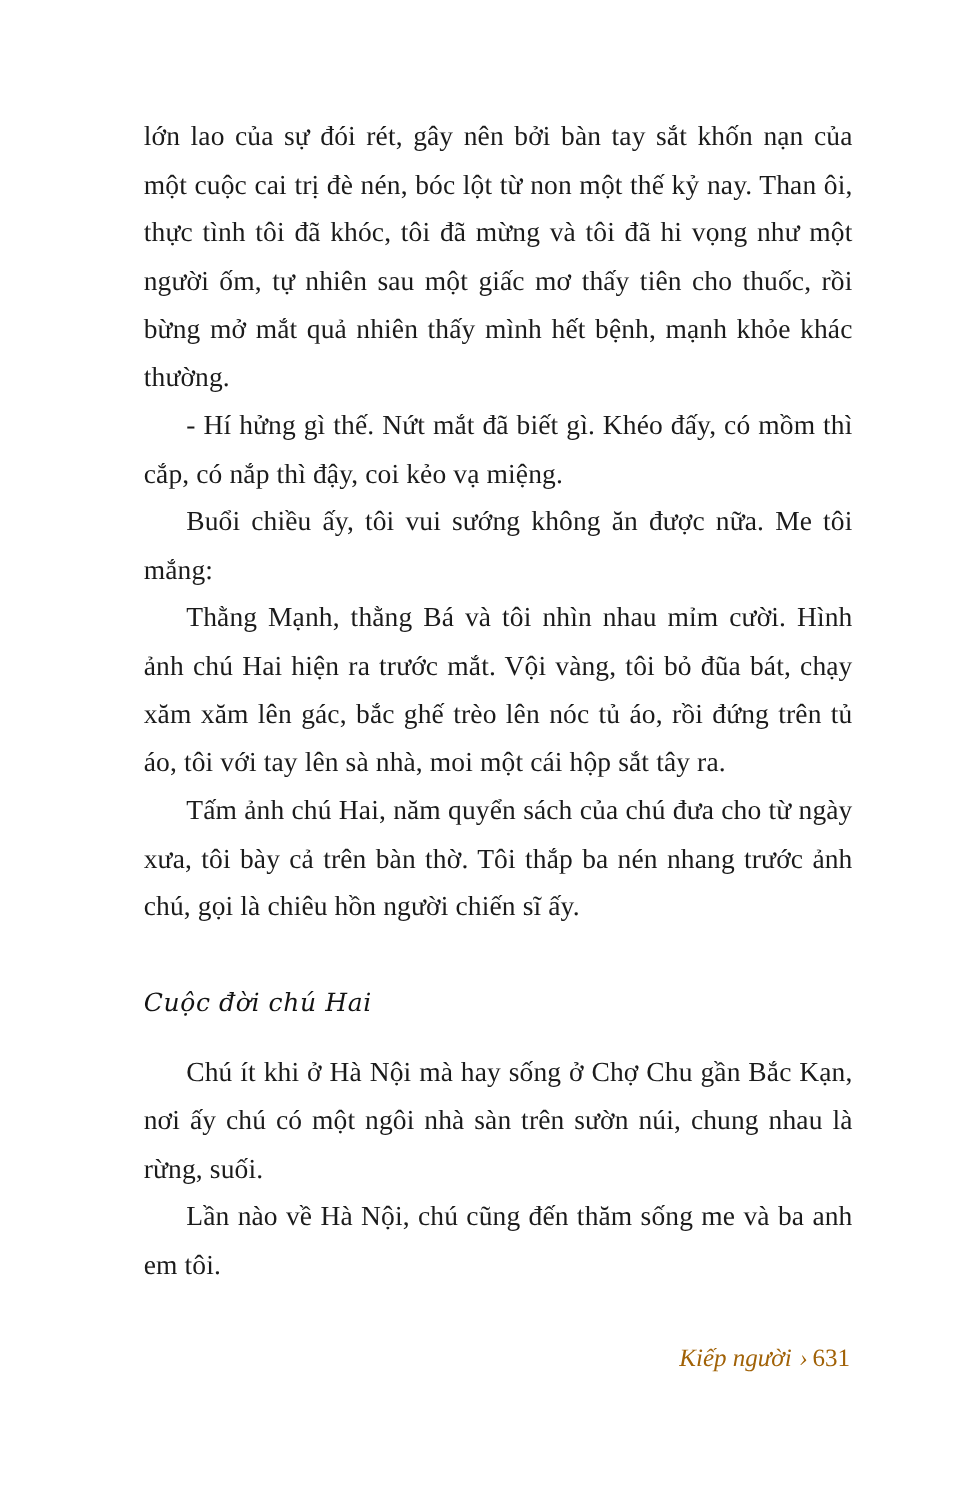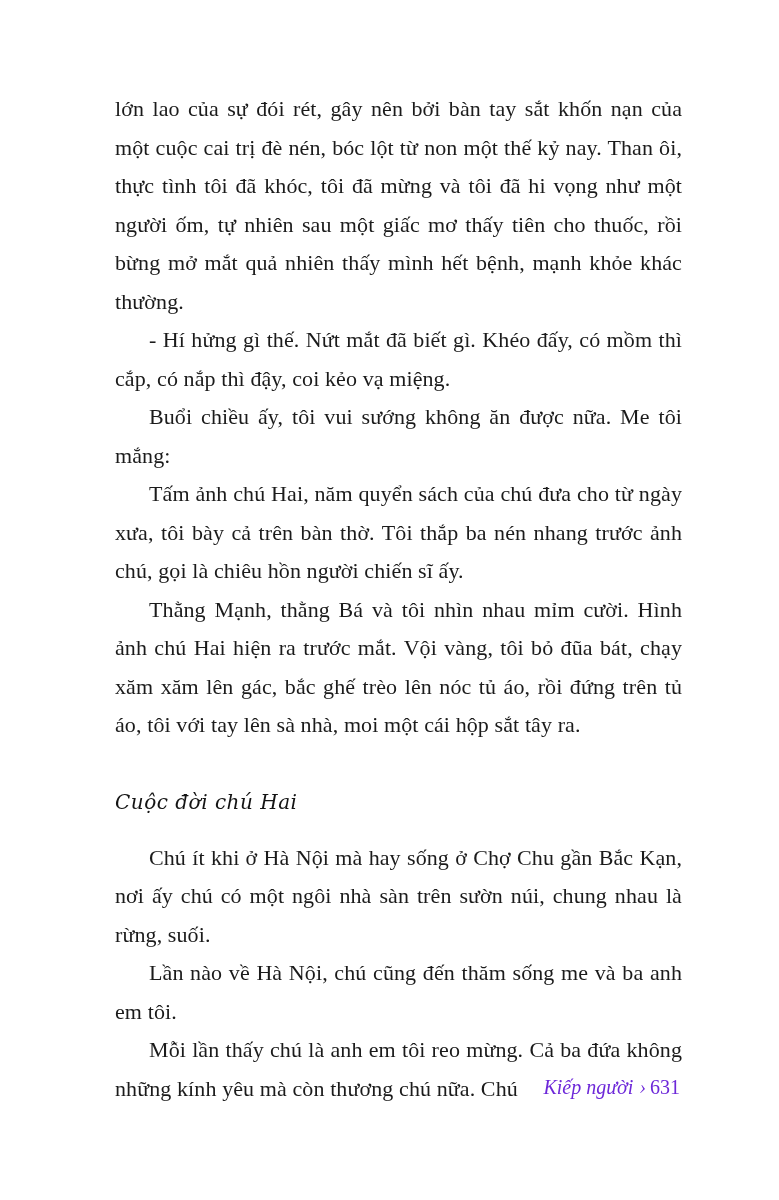--- a/index.html
+++ b/index.html
@@ -41,21 +41,21 @@
     font-size: 20px;
     line-height: 34px;
     letter-spacing: 0.5px;
     color: #141414;
   }
   .footer {
     position: absolute;
     right: 99px;
     bottom: 52px;
     font-size: 20px;
-    color: #6d28d9;
+    color: #a16207;
     white-space: nowrap;
   }
   .footer .book-title {
     font-style: italic;
   }
   .footer .sep {
     font-style: italic;
     padding: 0 4px 0 6px;
   }
   .footer .page-num {
@@ -68,31 +68,30 @@
 <div class="page">
 
   <div class="text-block">
 
     <p>lớn lao của sự đói rét, gây nên bởi bàn tay sắt khốn nạn của một cuộc cai trị đè nén, bóc lột từ non một thế kỷ nay. Than ôi, thực tình tôi đã khóc, tôi đã mừng và tôi đã hi vọng như một người ốm, tự nhiên sau một giấc mơ thấy tiên cho thuốc, rồi bừng mở mắt quả nhiên thấy mình hết bệnh, mạnh khỏe khác thường.</p>
 
     <p class="indent">- Hí hửng gì thế. Nứt mắt đã biết gì. Khéo đấy, có mồm thì cắp, có nắp thì đậy, coi kẻo vạ miệng.</p>
 
     <p class="indent">Buổi chiều ấy, tôi vui sướng không ăn được nữa. Me tôi mắng:</p>
 
+    <p class="indent">Thằng Mạnh, thằng Bá và tôi nhìn nhau mỉm cười. Hình ảnh chú Hai hiện ra trước mắt. Vội vàng, tôi bỏ đũa bát, chạy xăm xăm lên gác, bắc ghế trèo lên nóc tủ áo, rồi đứng trên tủ áo, tôi với tay lên sà nhà, moi một cái hộp sắt tây ra.</p>
+
     <p class="indent">Tấm ảnh chú Hai, năm quyển sách của chú đưa cho từ ngày xưa, tôi bày cả trên bàn thờ. Tôi thắp ba nén nhang trước ảnh chú, gọi là chiêu hồn người chiến sĩ ấy.</p>
-
-    <p class="indent">Thằng Mạnh, thằng Bá và tôi nhìn nhau mỉm cười. Hình ảnh chú Hai hiện ra trước mắt. Vội vàng, tôi bỏ đũa bát, chạy xăm xăm lên gác, bắc ghế trèo lên nóc tủ áo, rồi đứng trên tủ áo, tôi với tay lên sà nhà, moi một cái hộp sắt tây ra.</p>
 
     <h2 class="section-heading">Cuộc đời chú Hai</h2>
 
     <p class="indent">Chú ít khi ở Hà Nội mà hay sống ở Chợ Chu gần Bắc Kạn, nơi ấy chú có một ngôi nhà sàn trên sườn núi, chung nhau là rừng, suối.</p>
 
     <p class="indent">Lần nào về Hà Nội, chú cũng đến thăm sống me và ba anh em tôi.</p>
 
-    <p class="indent">Mỗi lần thấy chú là anh em tôi reo mừng. Cả ba đứa không những kính yêu mà còn thương chú nữa. Chú</p>
 
   </div>
 
   <div class="footer">
     <span class="book-title">Kiếp người</span><span class="sep">›</span><span class="page-num">631</span>
   </div>
 
 </div>
 
 </body></html>

